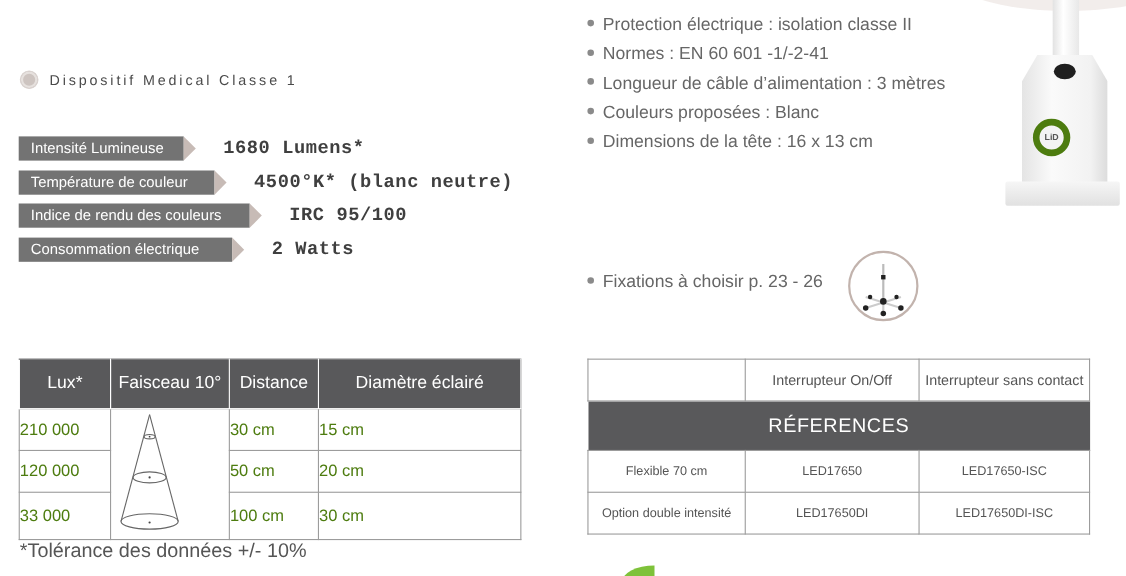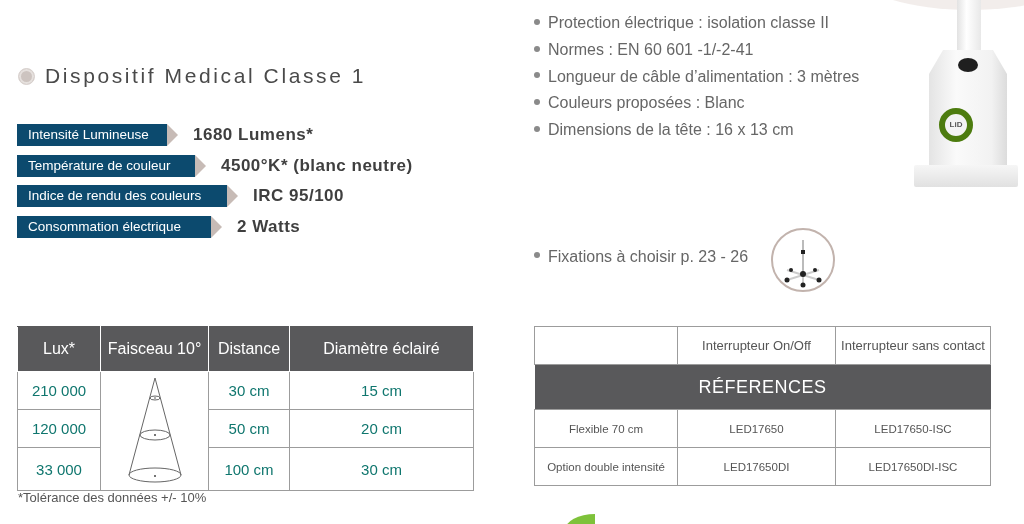--- a/index.html
+++ b/index.html
@@ -3,26 +3,26 @@
 <meta charset="utf-8">
 <style>
   html, body { margin:0; padding:0; }
   body { width:1024px; height:524px; background:#ffffff; position:relative; overflow:hidden;
          font-family:"Liberation Sans", sans-serif; color:#5a5a5a; }
   .abs { position:absolute; }
 
   
   .class-label { left:18px; top:64px; display:flex; align-items:center; gap:10px; }
   .class-dot { width:15px; height:15px; border-radius:50%; background:#cdc4c0; box-shadow:0 0 0 2px #e6e1de inset; border:1px solid #d9d2cf; }
-  .class-text { font-size:21px; letter-spacing:2.6px; color:#4a4a4a; }
+  .class-text { font-size:13px; letter-spacing:2.6px; color:#4a4a4a; }
 
   .spec-row { left:17px; display:flex; align-items:center; height:22px; }
-  .spec-tag { position:relative; height:22px; background:#0c4a6e; color:#fff; font-size:13.5px; line-height:22px; padding-left:11px; padding-right:8px; box-sizing:border-box; }
+  .spec-tag { position:relative; height:22px; background:#737373; color:#fff; font-size:13.5px; line-height:22px; padding-left:11px; padding-right:8px; box-sizing:border-box; }
   .spec-tag::after { content:""; position:absolute; right:-11px; top:0; border-top:11px solid transparent; border-bottom:11px solid transparent; border-left:11px solid #c7bbb6; }
-  .spec-val { margin-left:26px; font-weight:bold; font-size:17px; color:#3f3f3f; letter-spacing:0.5px; font-family:Liberation Sans, sans-serif; }
+  .spec-val { margin-left:36px; font-weight:bold; font-size:17px; color:#3f3f3f; letter-spacing:0.5px; font-family:Liberation Mono, monospace; }
 
   
   .features { left:534px; top:10px; margin:0; padding:0; list-style:none; }
   .features li { font-size:16px; color:#666; height:26.8px; line-height:26.8px; white-space:nowrap; }
   .bullet { display:inline-block; width:6px; height:6px; border-radius:50%; background:#8a8a8a; margin-right:8px; vertical-align:middle; position:relative; top:-2px; }
 
   
   .lamp-arm { left:957px; top:0; width:24px; height:55px; background:linear-gradient(90deg,#e2e2e2,#fff 40%,#e8e8e8); border-radius:0 0 4px 4px; }
   .lamp-halo { left:860px; top:-60px; width:220px; height:70px; border-radius:50%; background:#efe9e6; opacity:0.8; }
   .lamp-base { left:929px; top:50px; width:78px; height:120px; background:linear-gradient(90deg,#e4e4e4,#fafafa 35%,#f2f2f2 80%,#dcdcdc); border-radius:8px 8px 2px 2px; clip-path:polygon(18% 0,82% 0,100% 20%,100% 100%,0 100%,0 20%); }
@@ -30,26 +30,26 @@
   .lamp-switch { left:958px; top:58px; width:20px; height:14px; border-radius:50%; background:#1f1f1f; }
   .lamp-logo { left:939px; top:108px; width:22px; height:22px; border-radius:50%; background:#f3f3f3; border:6px solid #4d7c0f; font-size:8px; line-height:22px; text-align:center; color:#555; font-weight:bold; }
 
   .fix { left:534px; top:248px; font-size:16px; color:#666; display:flex; align-items:center; }
   .fix-circle { left:771px; top:228px; width:64px; height:64px; border-radius:50%; border:2px solid #c2b3ad; background:#fff; box-sizing:border-box; overflow:hidden; }
 
   
   table { border-collapse:collapse; position:absolute; }
   .t1 { left:17px; top:326px; width:457px;border-radius:24px; }
   .t1 th { background:#59595b; color:#fff; font-weight:normal; font-size:16px; height:42px; border:1px solid #ffffff; border-top:1px solid #59595b; }
-  .t1 td { border:1px solid #9c9c9c; text-align:center; font-size:15px; color:#0f766e; height:37px; padding:0; }
+  .t1 td { border:1px solid #9c9c9c; text-align:left; font-size:15px; color:#4d7c0f; height:37px; padding:0; }
   .t2 { left:534px; top:326px; width:457px; }
   .t2 th { background:#59595b; color:#fff; font-weight:normal; font-size:18px; height:42px; letter-spacing:0.5px; }
   .t2 td { border:1px solid #9c9c9c; text-align:center; font-size:11.5px; color:#555; height:37px; padding:0; }
   .t2 td.hdr { font-size:13px; }
-  .note { left:18px; top:490px; font-size:13px; color:#555; }
+  .note { left:18px; top:490px; font-size:18px; color:#555; }
   .leaf { left:565px; top:514px; width:30px; height:16px; background:#7ec23a; border-radius:100% 0 0 0; }
 </style>
 </head>
 <body>
 
 <div class="abs lamp-halo"></div>
 <div class="abs lamp-arm"></div>
 <div class="abs lamp-base"></div>
 <div class="abs lamp-switch"></div>
 <div class="abs lamp-logo">LiD</div>

